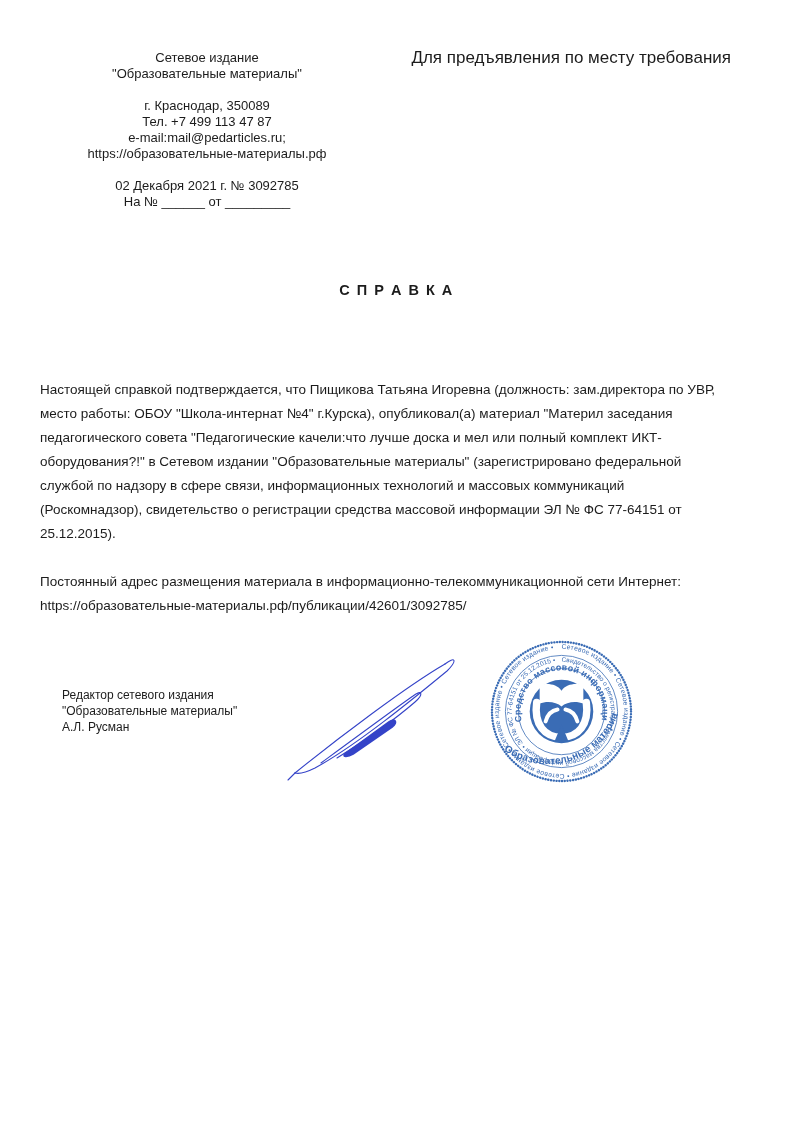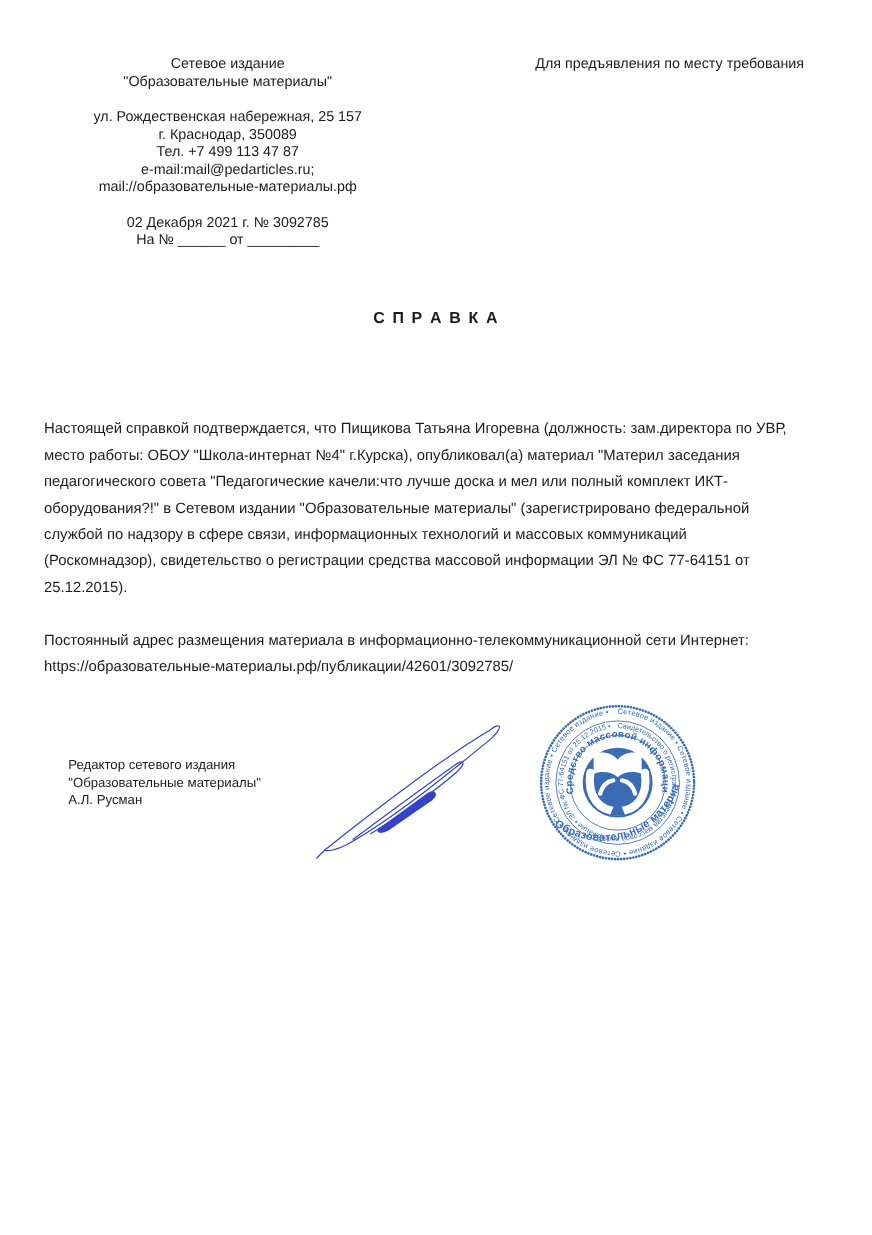--- a/index.html
+++ b/index.html
@@ -13,21 +13,21 @@
   }
   
   .letterhead-left{
     position:absolute;left:56px;top:50px;width:302px;
     text-align:center;font-size:13px;line-height:16px;
   }
   .letterhead-left .gap{height:16px;}
   
   .letterhead-right{
     position:absolute;right:62px;top:50px;
-    font-size:13px;line-height:16px;text-align:right;
+    font-size:17px;line-height:16px;text-align:right;
   }
   .doc-title{
     position:absolute;left:0;top:282px;width:793px;
     text-align:center;font-size:14.5px;font-weight:bold;letter-spacing:1.5px;
   }
   .body-text{
     position:absolute;left:40px;top:378px;width:678px;
     font-size:13.5px;line-height:24px;text-align:left;
   }
   .body-text .para2{margin-top:24px;}
@@ -51,25 +51,24 @@
 </style>
 </head>
 <body>
 
 <div class="page">
 
   <div class="letterhead-left">
     <div>Сетевое издание</div>
     <div>"Образовательные материалы"</div>
     <div class="gap"></div>
-    <div>ул. Рождественская набережная, 25 157</div>
     <div>г. Краснодар, 350089</div>
     <div>Тел. +7 499 113 47 87</div>
     <div>e-mail:mail@pedarticles.ru;</div>
-    <div>mail://образовательные-материалы.рф</div>
+    <div>https://образовательные-материалы.рф</div>
     <div class="gap"></div>
     <div>02 Декабря 2021 г. № 3092785</div>
     <div>На № ______ от _________</div>
   </div>
 
   <div class="letterhead-right">Для предъявления по месту требования</div>
 
   <div class="doc-title">С П Р А В К А</div>
 
   <div class="body-text">

